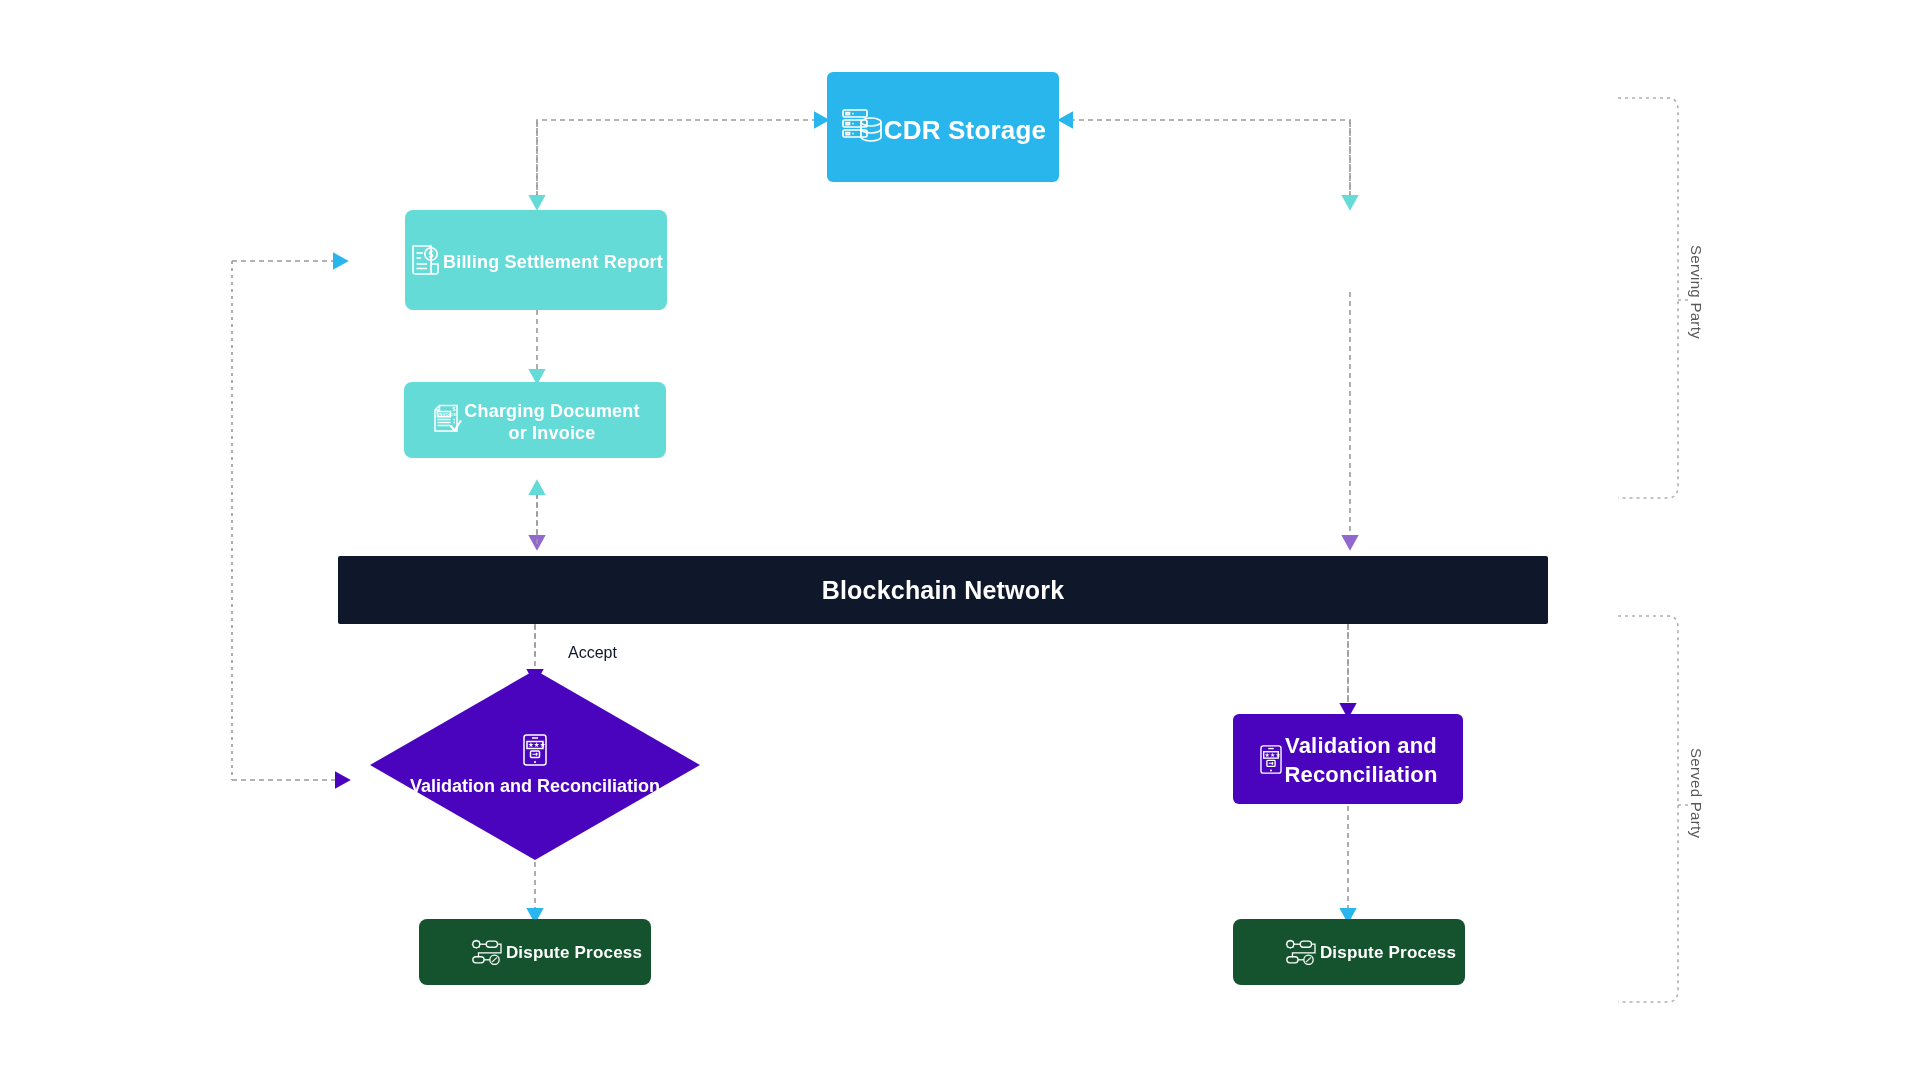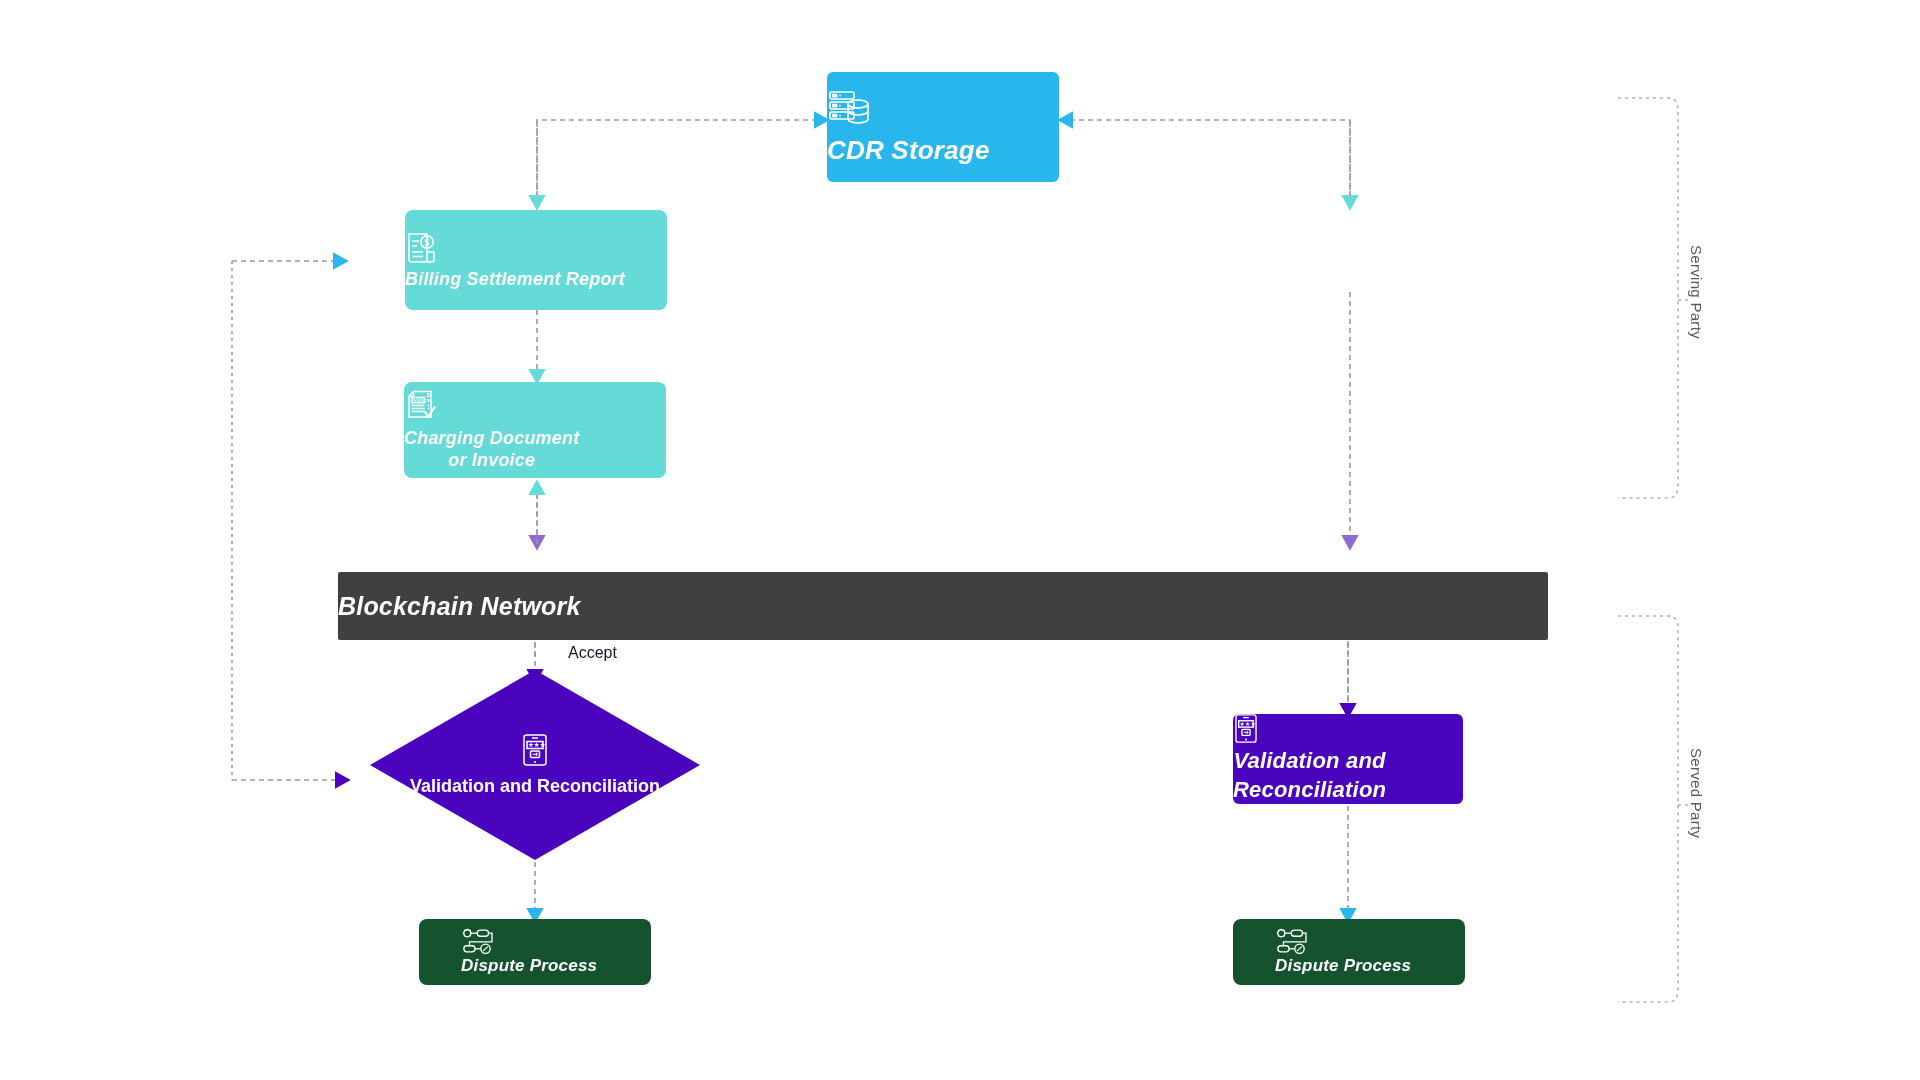--- a/index.html
+++ b/index.html
@@ -19,28 +19,27 @@
     position: absolute;
     left: 0; top: 0;
     width: 1920px;
     height: 1080px;
     pointer-events: none;
   }
   .node {
     position: absolute;
     box-sizing: border-box;
     display: flex;
-    flex-direction: column;
-    align-items: flex-start;
+    flex-direction: row;
+    align-items: center;
     justify-content: center;
     color: #ffffff;
     text-align: center;
     font-weight: bold;
     letter-spacing: 0.2px;
-    font-style: italic;
   }
   .node .icon {
     display: block;
     line-height: 0;
   }
   .node .label {
     white-space: pre-line;
   }
 
   
@@ -64,29 +63,29 @@
   #billing-settlement-report .label { font-size: 18px; margin-top: 4px; }
 
   #operational-bce-reports {
     left: 1219px; top: 210px;
     width: 262px; height: 80px;
   }
   #operational-bce-reports .label { font-size: 18px; margin-top: 4px; }
 
   #charging-document {
     left: 404px; top: 382px;
-    width: 262px; height: 96px;
+    width: 262px; height: 76px;
   }
   #charging-document .label { font-size: 18px; margin-top: 4px; line-height: 1.25; }
 
   
   #blockchain-network {
-    left: 338px; top: 572px;
+    left: 338px; top: 556px;
     width: 1210px; height: 68px;
-    background: #404040;
+    background: #0f172a;
     border-radius: 2px;
   }
   #blockchain-network .label { font-size: 25px; }
 
   
   #validation-diamond-wrap {
     position: absolute;
     left: 370px; top: 670px;
     width: 330px; height: 190px;
   }

